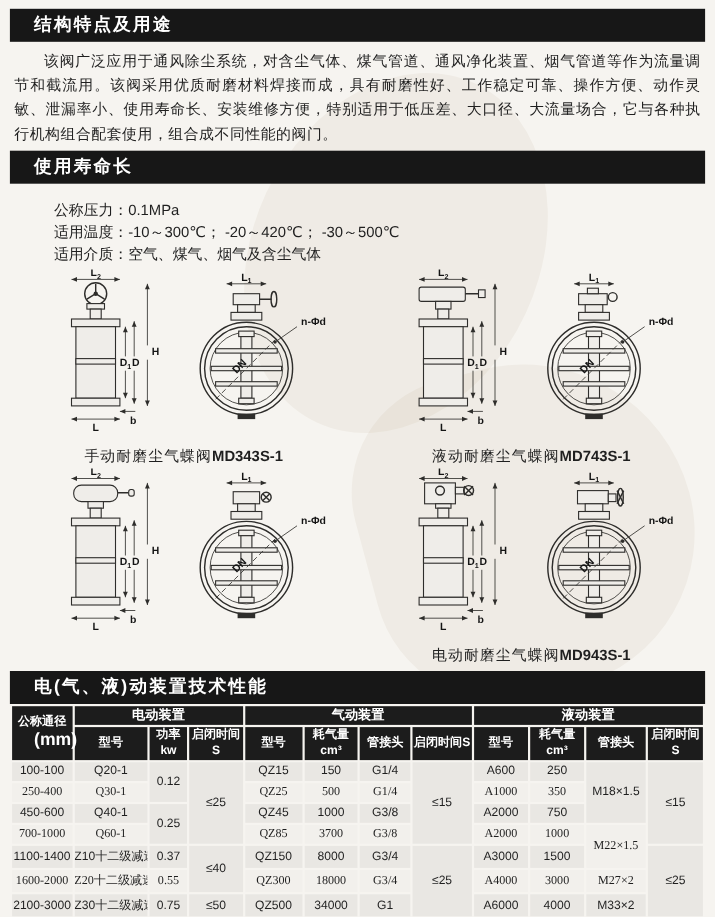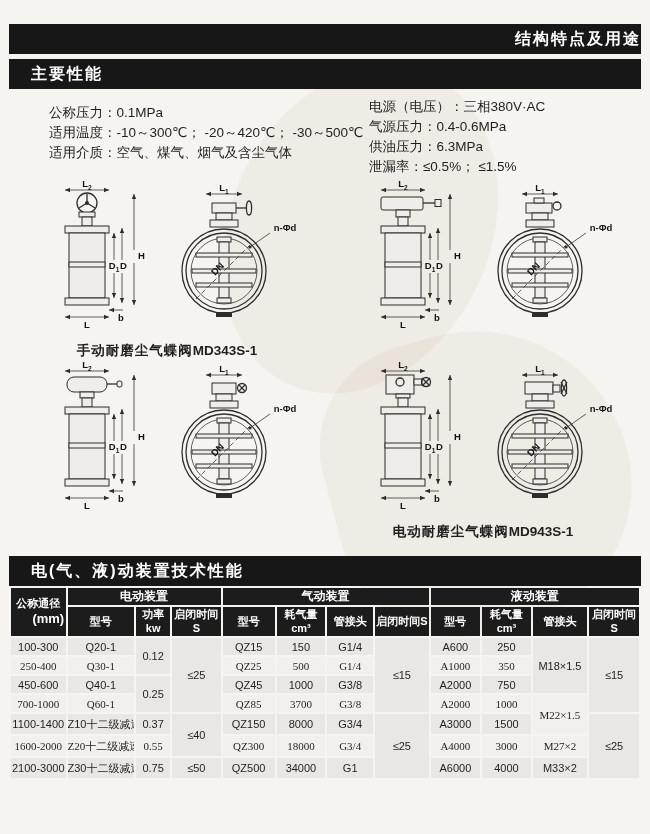--- a/index.html
+++ b/index.html
@@ -8,74 +8,69 @@
   }
   html,body{margin:0;padding:0;}
   body{font-family:"Liberation Sans","DejaVu Sans",sans-serif;color:var(--ink);}
   .page{position:relative;width:650px;height:834px;background:var(--page-bg);overflow:hidden;}
   .wm{position:absolute;background:rgba(150,130,90,.07);border-radius:50%;pointer-events:none;}
   .wm1{left:230px;top:60px;width:260px;height:340px;transform:rotate(25deg);}
   .wm2{left:330px;top:330px;width:300px;height:300px;transform:rotate(-15deg);border-radius:40% 60% 55% 45%;}
   .content{position:absolute;left:9px;top:0;width:632px;}
   .bar{background:var(--bar-bg);color:var(--bar-text);font-weight:bold;font-size:16px;
        letter-spacing:2px;height:30px;line-height:30px;padding-left:22px;box-sizing:border-box;}
-  .bar1{margin-top:24px;text-align:right;}
+  .bar1{margin-top:8px;}
   .intro-text{font-size:13.5px;line-height:1.62;text-align:justify;text-indent:2em;
               margin:7px 4px 4px 4px;letter-spacing:0.5px;}
   .bar2{margin-top:5px;}
   .specs{display:flex;padding:8px 2px 2px 2px;}
   .specs ul{list-style:none;margin:0;padding:0;font-size:13.5px;line-height:1.48;}
   .specs .col-l{width:57%;padding-left:38px;box-sizing:border-box;padding-top:6px;}
   .specs .col-r{width:43%;}
   .diagrams{display:flex;flex-wrap:wrap;margin-top:2px;}
   .diagram-cell{width:316px;height:181px;position:relative;}
   .diagram-cell svg{display:block;}
   .caption{position:absolute;bottom:2px;width:100%;text-align:center;font-size:13.5px;}
-  .caption .nm{font-weight:700;letter-spacing:1px;}
+  .caption .nm{font-weight:400;letter-spacing:1px;}
   .caption .md{font-weight:700;}
-  .bar3{margin-top:13px;}
+  .bar3{margin-top:3px;}
   table.spec{width:632px;border-collapse:separate;border-spacing:2px;table-layout:fixed;
              margin-top:0;font-size:11px;}
   table.spec th{background:var(--th-bg);color:#fff;font-weight:bold;font-size:11px;
                 padding:1px 0;line-height:1.25;}
   table.spec th.grp{font-size:12px;margin-left:41px;}
   table.spec td{background:var(--row-bg);text-align:center;padding:2.5px 0;font-size:11px;
                 color:var(--ink);white-space:nowrap;overflow:hidden;}
   table.spec tr.alt td{background:var(--row-alt);font-family:Liberation Serif, serif;}
-  table.spec th .u{font-size:13px;font-weight:bold;padding-left:20px;}
+  table.spec th .u{font-size:16px;font-weight:bold;padding-left:20px;}
   
   svg .s{stroke:#2e2d2b;stroke-width:1.3;fill:none;}
   svg .sf{stroke:#2e2d2b;stroke-width:1;fill:#efede9;}
   svg .d{stroke:#3a3936;stroke-width:0.8;fill:none;}
   svg .dash{stroke:#3a3936;stroke-width:0.8;fill:none;stroke-dasharray:5 3;}
   svg .f{fill:#2e2d2b;}
   svg text{font-family:"Liberation Sans","DejaVu Sans",sans-serif;font-size:9.5px;font-weight:bold;fill:#141414;}
 </style>
 </head>
 <body>
 
 <div class="page">
   <div class="wm wm1"></div>
   <div class="wm wm2"></div>
 
   <div class="content">
     <div class="bar bar1">结构特点及用途</div>
-
-    <div class="bar bar2">主要性能</div>
+    <p class="intro-text">该阀广泛应用于通风除尘系统，对含尘气体、煤气管道、通风净化装置、烟气管道等作为流量调节和截流用。该阀采用优质耐磨材料焊接而成，具有耐磨性好、工作稳定可靠、操作方便、动作灵敏、泄漏率小、使用寿命长、安装维修方便，特别适用于低压差、大口径、大流量场合，它与各种执行机构组合配套使用，组合成不同性能的阀门。</p>
+
+    <div class="bar bar2">使用寿命长</div>
     <div class="specs">
       <ul class="col-l">
         <li>公称压力：0.1MPa</li>
         <li>适用温度：-10～300℃；  -20～420℃；  -30～500℃</li>
         <li>适用介质：空气、煤气、烟气及含尘气体</li>
-      </ul>
-      <ul class="col-r">
-        <li>电源（电压）：三相380V·AC</li>
-        <li>气源压力：0.4-0.6MPa</li>
-        <li>供油压力：6.3MPa</li>
-        <li>泄漏率：≤0.5%；  ≤1.5%</li>
       </ul>
     </div>
 
     <div class="diagrams">
       <div class="diagram-cell">
         <div class="svg-holder">
             <svg width="316" height="158" viewBox="0 0 316 158">
               <line class="d" x1="56" y1="9" x2="100" y2="9"></line>
               <path class="f" d="M56,9 l5,-2.2 l0,4.4 z"></path>
               <path class="f" d="M100,9 l-5,-2.2 l0,4.4 z"></path>
@@ -198,20 +193,21 @@
         <rect class="sf" x="183" y="88" width="64" height="4"></rect>
         <rect class="sf" x="187" y="102" width="56" height="4"></rect>
         <rect class="f" x="207" y="131" width="16" height="5"></rect>
         <line class="dash" x1="187" y1="118" x2="243" y2="62"></line>
         <text x="206" y="95" transform="rotate(-45 206 95)">DN</text>
         <line class="d" x1="261" y1="52" x2="241" y2="66"></line>
               <circle class="f" cx="241" cy="66" r="1.6"></circle>
         <text x="276" y="50" text-anchor="middle">n-Φd</text>
             </svg>
           </div>
+        <div class="caption"><span class="nm">液动耐磨尘气蝶阀</span><span class="md">MD743S-1</span></div>
       </div>
       <div class="diagram-cell">
         <div class="svg-holder">
             <svg width="316" height="158" viewBox="0 0 316 158">
               <line class="d" x1="56" y1="9" x2="100" y2="9"></line>
               <path class="f" d="M56,9 l5,-2.2 l0,4.4 z"></path>
               <path class="f" d="M100,9 l-5,-2.2 l0,4.4 z"></path>
               <text x="78" y="6" text-anchor="middle">L<tspan font-size="6.5" dy="2.5">2</tspan></text>
               <rect class="sf" x="58" y="15" width="40" height="15" rx="7"></rect>
     <line class="s" x1="98" y1="22" x2="108" y2="22"></line>
@@ -381,21 +377,21 @@
           <th>管接头</th>
           <th>启闭时间S</th>
           <th>型号</th>
           <th>耗气量cm³</th>
           <th>管接头</th>
           <th>启闭时间S</th>
         </tr>
       </thead>
       <tbody>
           <tr>
-            <td>100-300</td>
+            <td>100-100</td>
             <td>Q20-1</td>
             <td rowspan="2">0.12</td>
             <td rowspan="4">≤25</td>
             <td>QZ15</td>
             <td>150</td>
             <td>G1/4</td>
             <td rowspan="4">≤15</td>
             <td>A600</td>
             <td>250</td>
             <td rowspan="3">M18×1.5</td>

